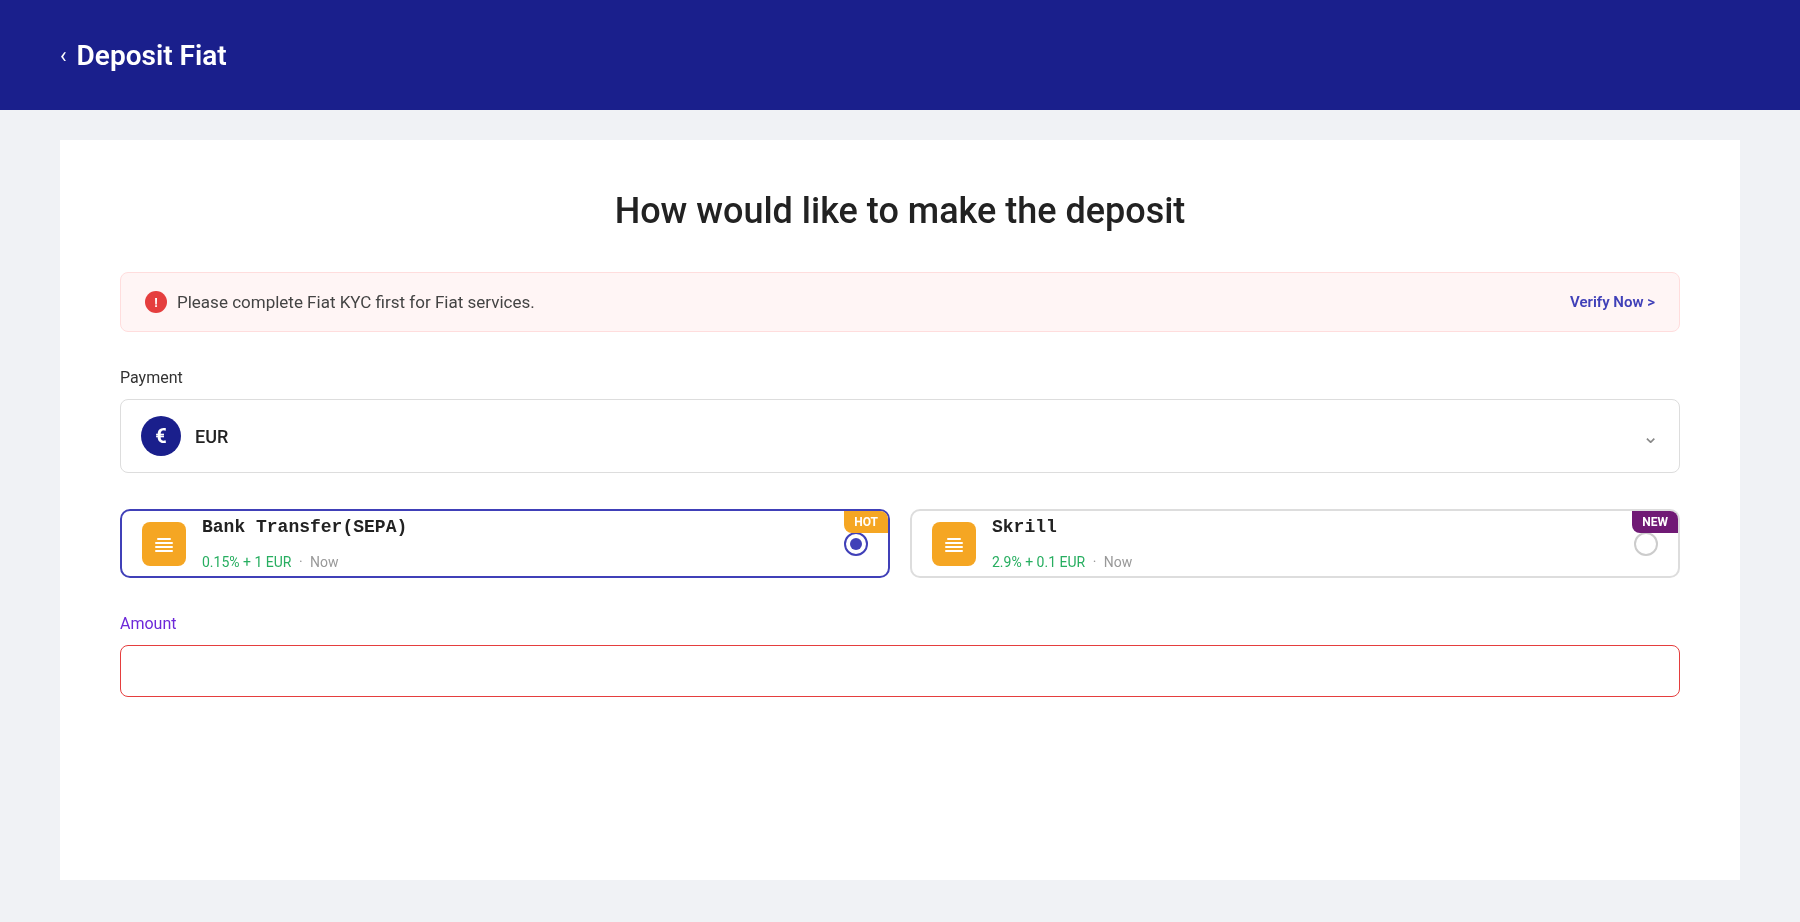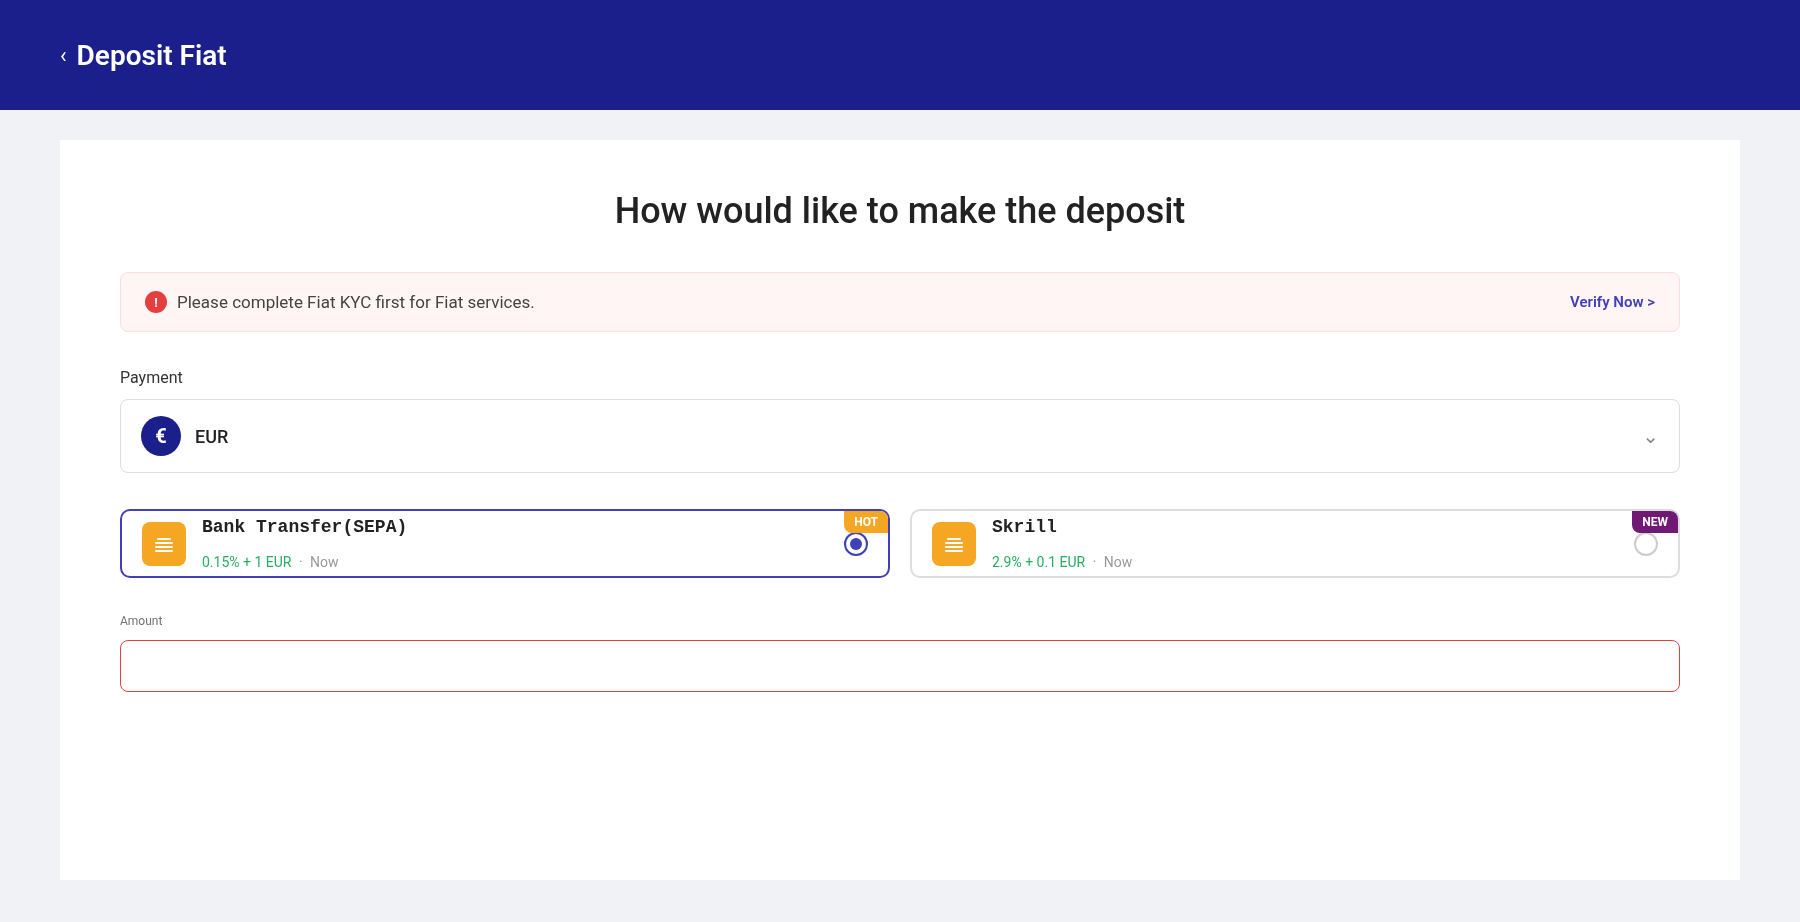--- a/index.html
+++ b/index.html
@@ -238,22 +238,22 @@
     }
     .radio-inner {
       width: 12px;
       height: 12px;
       border-radius: 50%;
       background: #4040b8;
     }
 
     
     .amount-label {
-      font-size: 12px;
-      color: #737373;
+      font-size: 16px;
+      color: #6d28d9;
       margin-bottom: 12px;
     }
     .amount-input-wrapper {
       position: relative;
     }
     .amount-input {
       width: 100%;
       border: 1px solid #e53e3e;
       border-radius: 8px;
       padding: 16px 20px;

